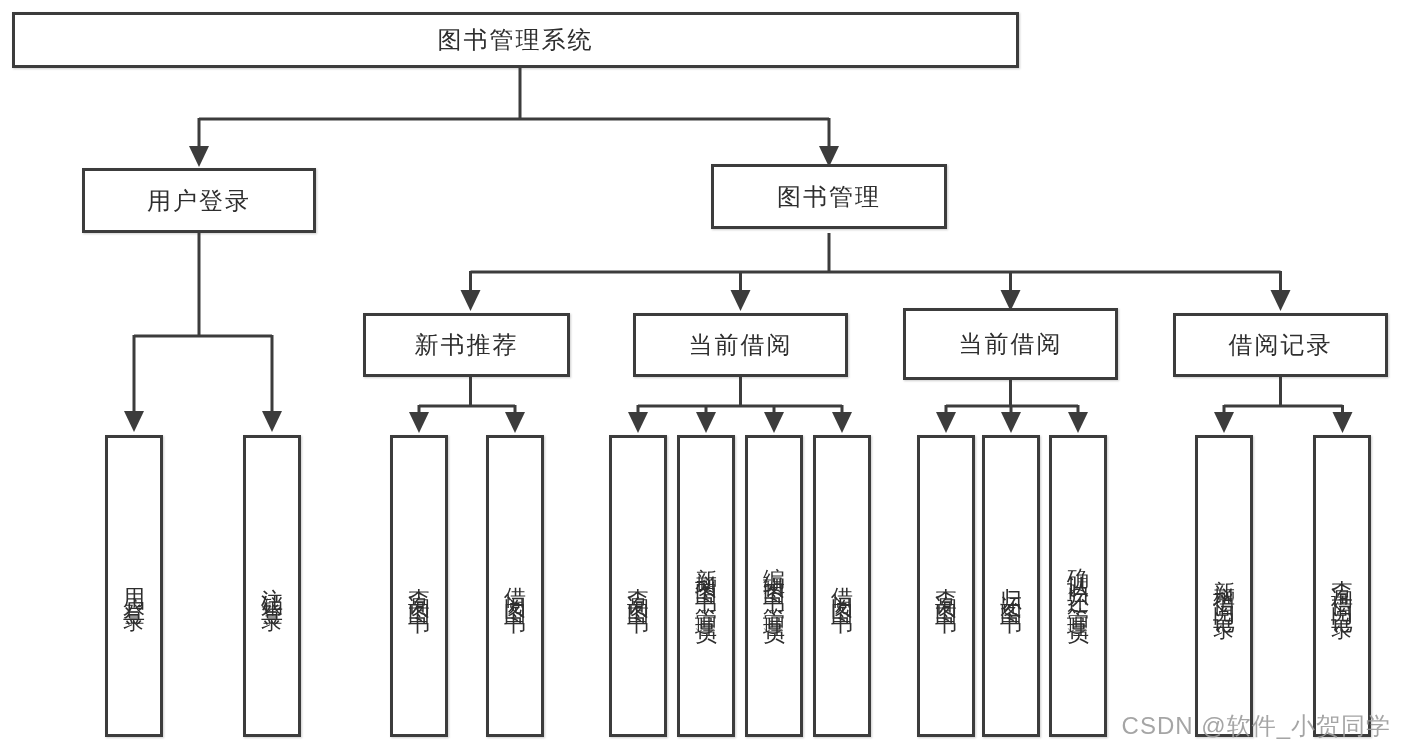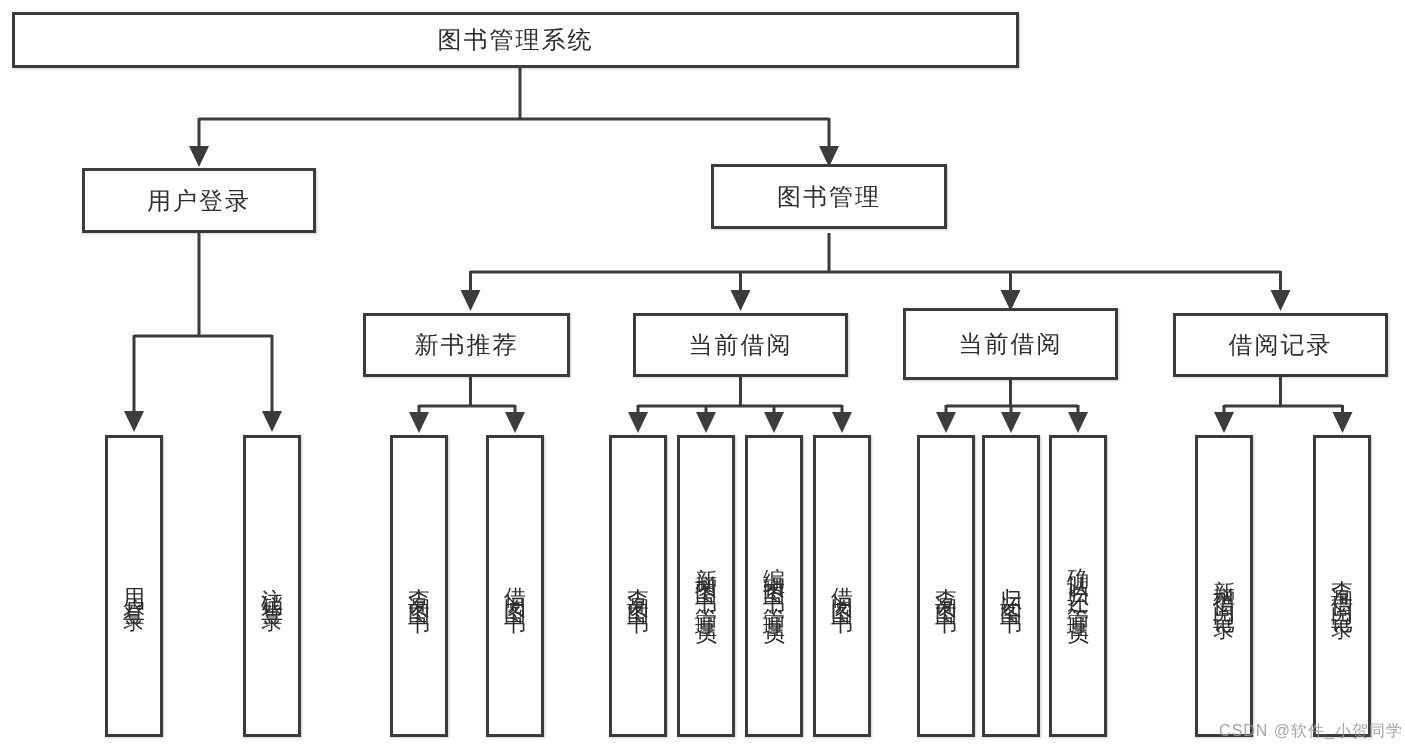--- a/index.html
+++ b/index.html
@@ -80,23 +80,23 @@
   #lf-g3-2 { left: 745px; }
   #lf-g3-3 { left: 813px; }
   #lf-g4-0 { left: 917px; }
   #lf-g4-1 { left: 982px; }
   #lf-g4-2 { left: 1049px; }
   #lf-g5-0 { left: 1195px; }
   #lf-g5-1 { left: 1313px; }
 
   .watermark {
     position: absolute;
-    right: 2px;
+    right: 14px;
     bottom: 5px;
-    font-size: 16px;
+    font-size: 24px;
     color: var(--watermark-color);
     letter-spacing: 1px;
     z-index: 10;
     opacity: 0.9;
   }
 </style>
 </head>
 <body>
 
 <div class="canvas">

